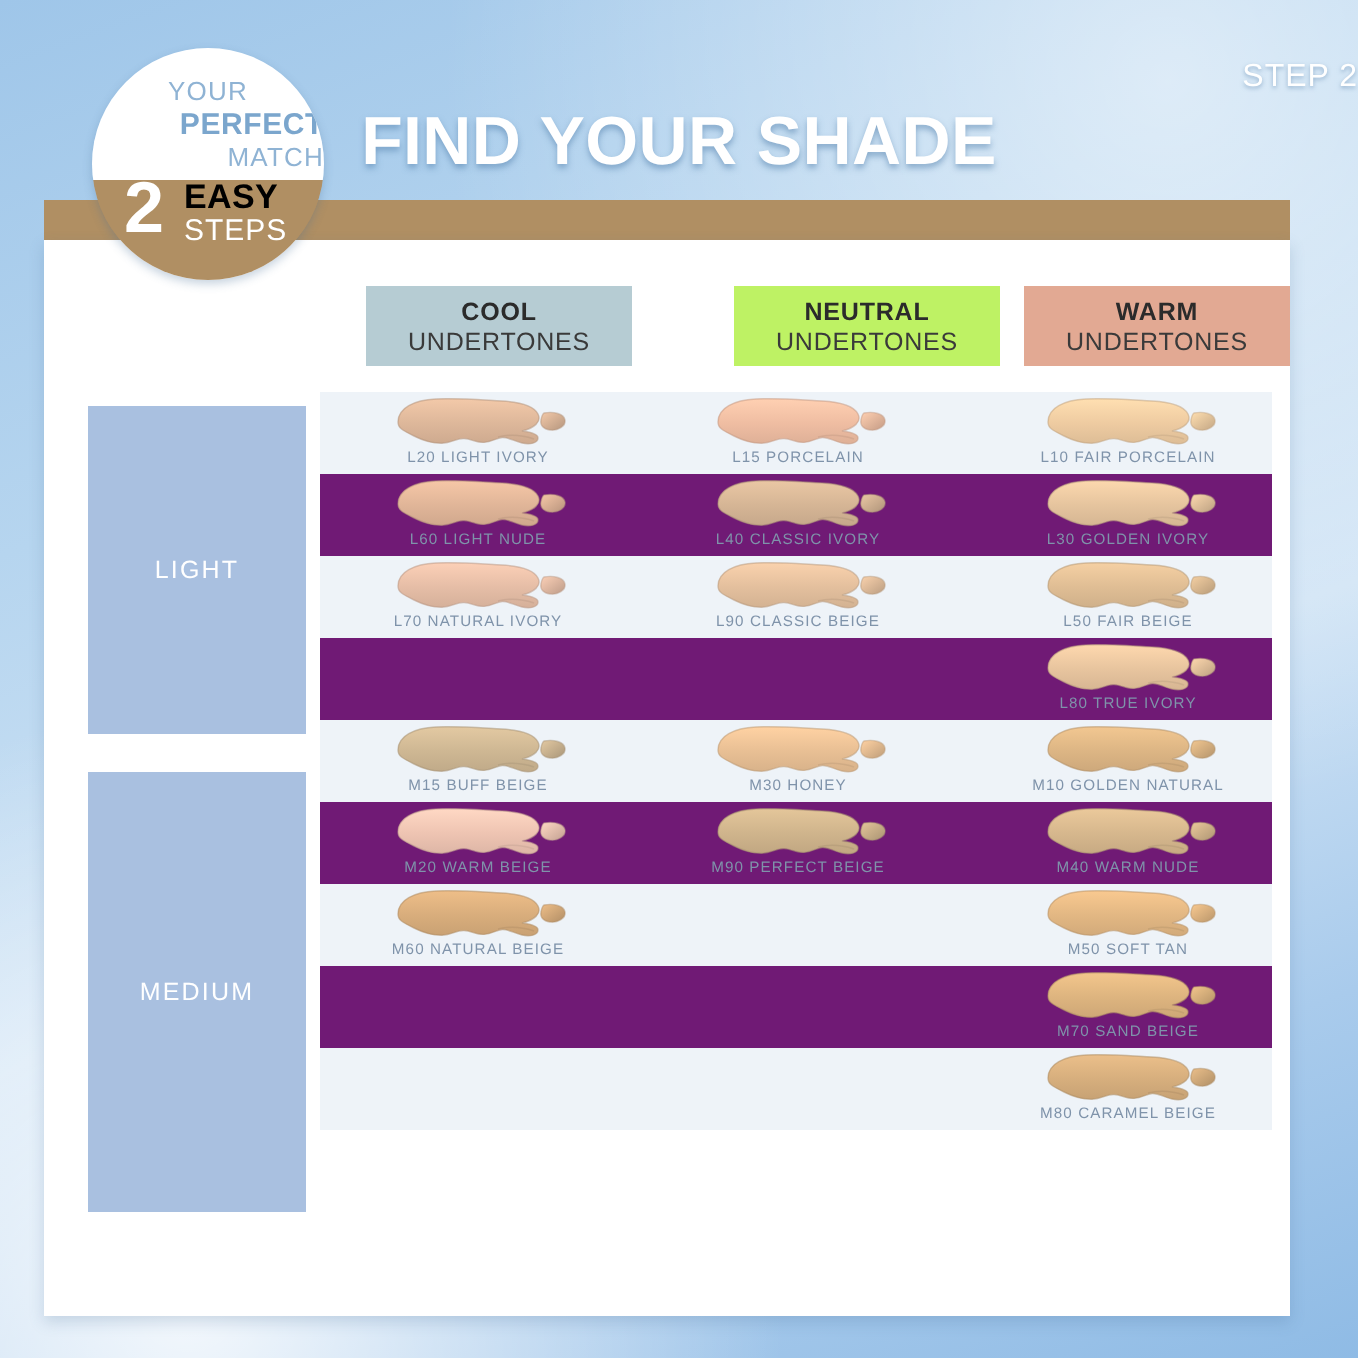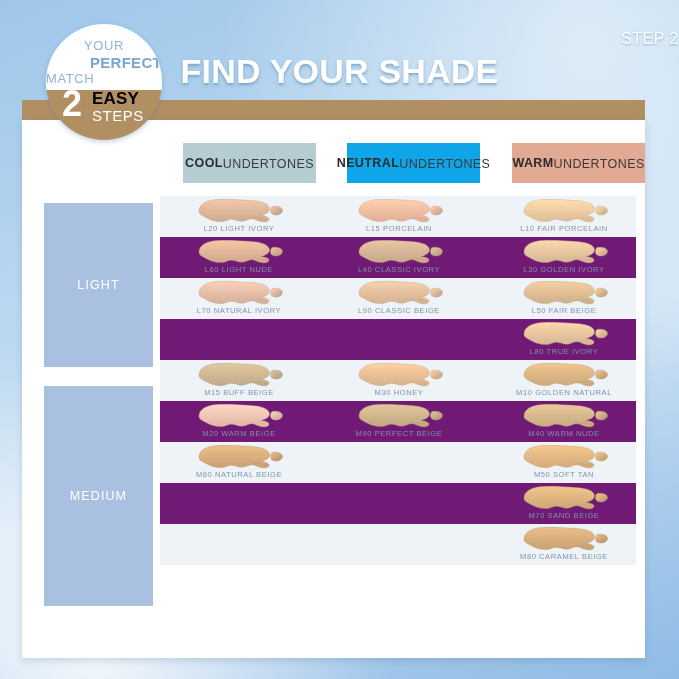--- a/index.html
+++ b/index.html
@@ -54,45 +54,45 @@
   }
   .seal-your{
     position:absolute;left:0;right:0;top:14px;text-align:center;
     font-size:13px;color:#8fb3d4;letter-spacing:.6px;
   }
   .seal-perfect{
     position:absolute;left:0;right:0;top:30px;text-align:right;
     font-size:15px;font-weight:bold;color:#7ba6cd;letter-spacing:.3px;
   }
   .seal-match{
-    position:absolute;left:0;right:0;top:47px;text-align:left;
+    position:absolute;left:0;right:0;top:47px;text-align:right;
     font-size:13px;color:#8fb3d4;letter-spacing:.6px;
   }
   .seal-num{
     position:absolute;left:16px;top:62px;
     font-size:36px;font-weight:bold;color:#ffffff;line-height:1;
   }
   .seal-easy{
     position:absolute;left:46px;top:66px;
     font-size:17px;font-weight:bold;color:#000000;letter-spacing:.2px;line-height:1;
   }
   .seal-steps{
     position:absolute;left:46px;top:84px;
     font-size:15px;color:#ffffff;letter-spacing:.5px;line-height:1;
   }
 
   
   .undertone{
     position:absolute;top:143px;width:133px;height:40px;
-    display:flex;align-items:center;justify-content:center;
+    display:flex;flex-direction:column;align-items:center;justify-content:center;
   }
   .undertone .u1{font-size:12.5px;font-weight:bold;color:#2b2b2b;letter-spacing:.4px;}
   .undertone .u2{font-size:12.5px;color:#3a3a3a;letter-spacing:.4px;margin-top:1px;}
   .u-cool{left:183px;background:#b6ccd3;}
-  .u-neutral{left:347px;background:#0ea5e9;}
+  .u-neutral{left:367px;background:#bef264;}
   .u-warm{left:512px;background:#e2a993;}
 
   
   .catblock{
     position:absolute;left:44px;width:109px;
     background:#a9c0e0;
     display:flex;align-items:center;justify-content:center;
   }
   .catblock span{
     font-size:12.5px;color:#ffffff;letter-spacing:1.1px;

